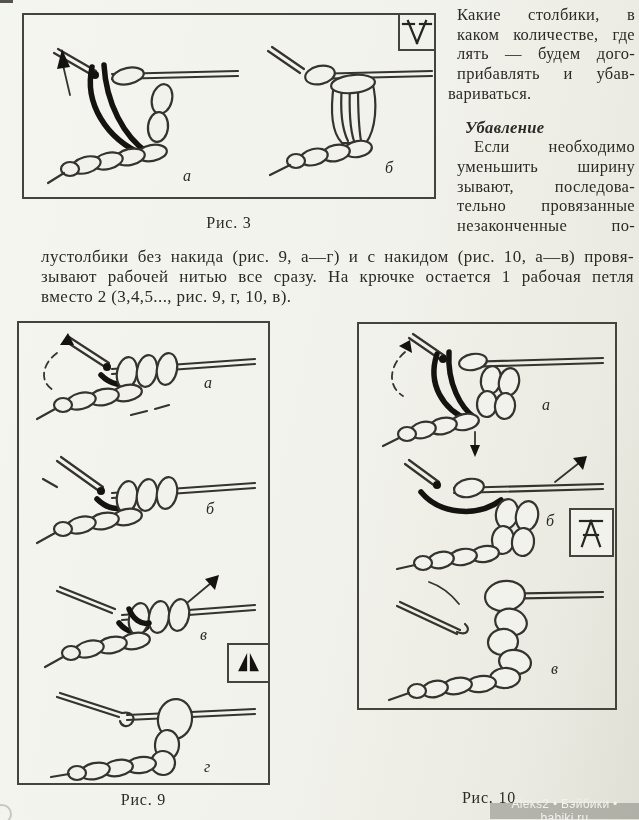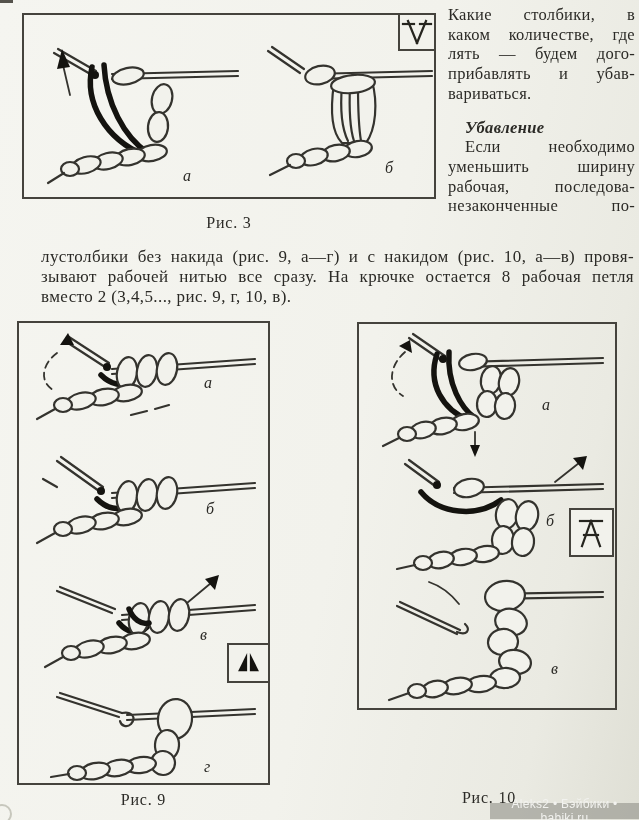--- a/index.html
+++ b/index.html
@@ -4,21 +4,21 @@
 <style>
   html,body { margin:0; padding:0; }
   .page {
     position:relative; width:639px; height:820px; overflow:hidden;
     background: linear-gradient(102deg,#f5f5f0 0%,#f2f2ec 55%,#eaeae2 85%,#dfdfd5 100%);
     font-family:"Liberation Serif", serif; color:#2b2a26;
   }
   .fbox { position:absolute; border:2px solid #45433d; }
   .symbox { position:absolute; border:2px solid #45433d; background:#f2f2ec; display:flex; align-items:center; justify-content:center; }
   .colline { line-height:19.7px; font-size:16.5px; letter-spacing:0.3px; white-space:nowrap; }
-  .colline.just { white-space:normal; text-align:justify; text-align-last:justify; }
+  .colline.just { white-space:normal; text-align:justify; text-align-last:justify;margin-left:9px; }
   .indent { padding-left:17px; }
   .spacer { height:14px; }
   .paraline { line-height:20.2px; font-size:17px; letter-spacing:0.4px;margin-left:28px; }
   .paraline.just { text-align:justify; text-align-last:justify; }
   .caption { position:absolute; text-align:center; font-size:16px; letter-spacing:0.8px; }
   .lbl { position:absolute; font-style:italic; font-size:16px; letter-spacing:0.5px; }
   svg.art { position:absolute; overflow:visible; }
   svg .ln   { stroke:#34332e; stroke-width:2.2; fill:none; stroke-linecap:round; }
   svg .thin { stroke:#34332e; stroke-width:1.8; fill:none; stroke-linecap:round; }
   svg .lp   { fill:#f2f2ec; stroke:#34332e; stroke-width:2.2; }
@@ -100,27 +100,28 @@
   <div style="position:absolute; left:448px; top:5px; width:187px;">
     <div class="colline just">Какие столбики, в</div>
     <div class="colline just">каком количестве, где</div>
     <div class="colline just">лять — будем дого-</div>
     <div class="colline just">прибавлять и убав-</div>
     <div class="colline">вариваться.</div>
     <div class="spacer"></div>
     <div class="colline indent" style="font-style:italic;font-weight:bold;">Убавление</div>
     <div class="colline just indent">Если необходимо</div>
     <div class="colline just">уменьшить ширину</div>
-    <div class="colline just">рабочая, последова-</div>
+    <div class="colline just">зывают, последова-</div>
+    <div class="colline just">тельно провязанные</div>
     <div class="colline just">незаконченные по-</div>
   </div>
 
   <div style="position:absolute; left:13px; top:247px; width:621px;">
     <div class="paraline just">лустолбики без накида (рис. 9, а—г) и с накидом (рис. 10, а—в) провя-</div>
-    <div class="paraline just">зывают рабочей нитью все сразу. На крючке остается 8 рабочая петля</div>
+    <div class="paraline just">зывают рабочей нитью все сразу. На крючке остается 1 рабочая петля</div>
     <div class="paraline">вместо 2 (3,4,5..., рис. 9, г, 10, в).</div>
   </div>
 
   <div class="fbox" style="left:17px; top:321px; width:249px; height:460px;">
 
     <svg class="art" style="left:8px; top:8px;" width="233" height="100" viewBox="0 0 233 100">
       <line class="ln" x1="85" y1="38" x2="228" y2="28"></line>
       <line class="ln" x1="85" y1="43" x2="228" y2="33"></line>
       <line class="ln" x1="38" y1="10" x2="78" y2="36"></line>
       <line class="ln" x1="42" y1="6" x2="82" y2="32"></line>

